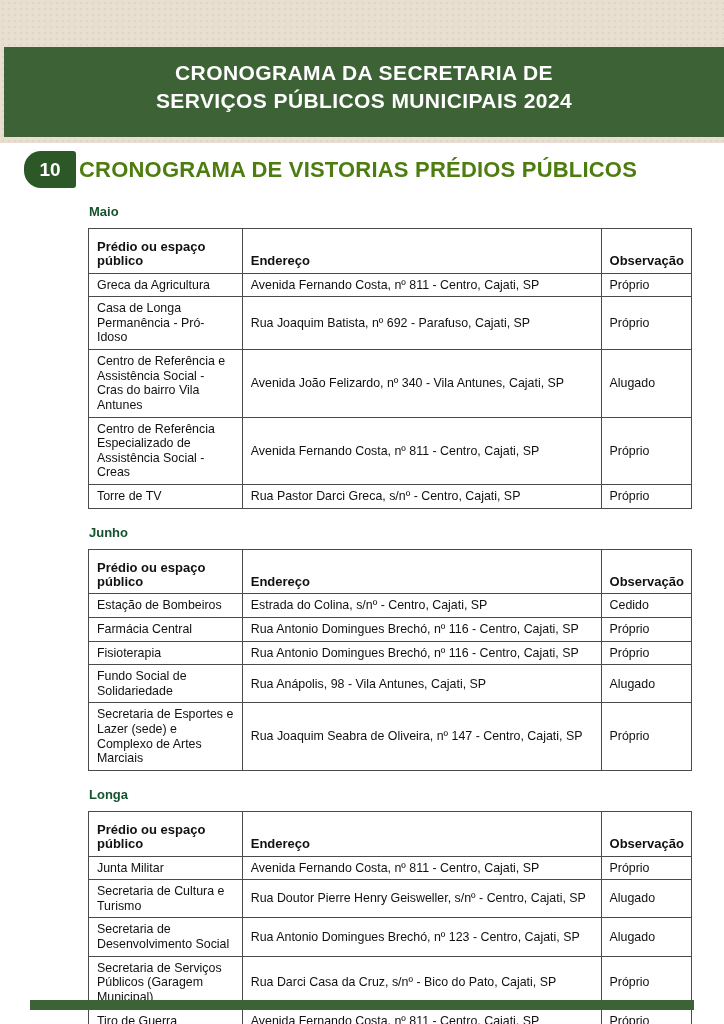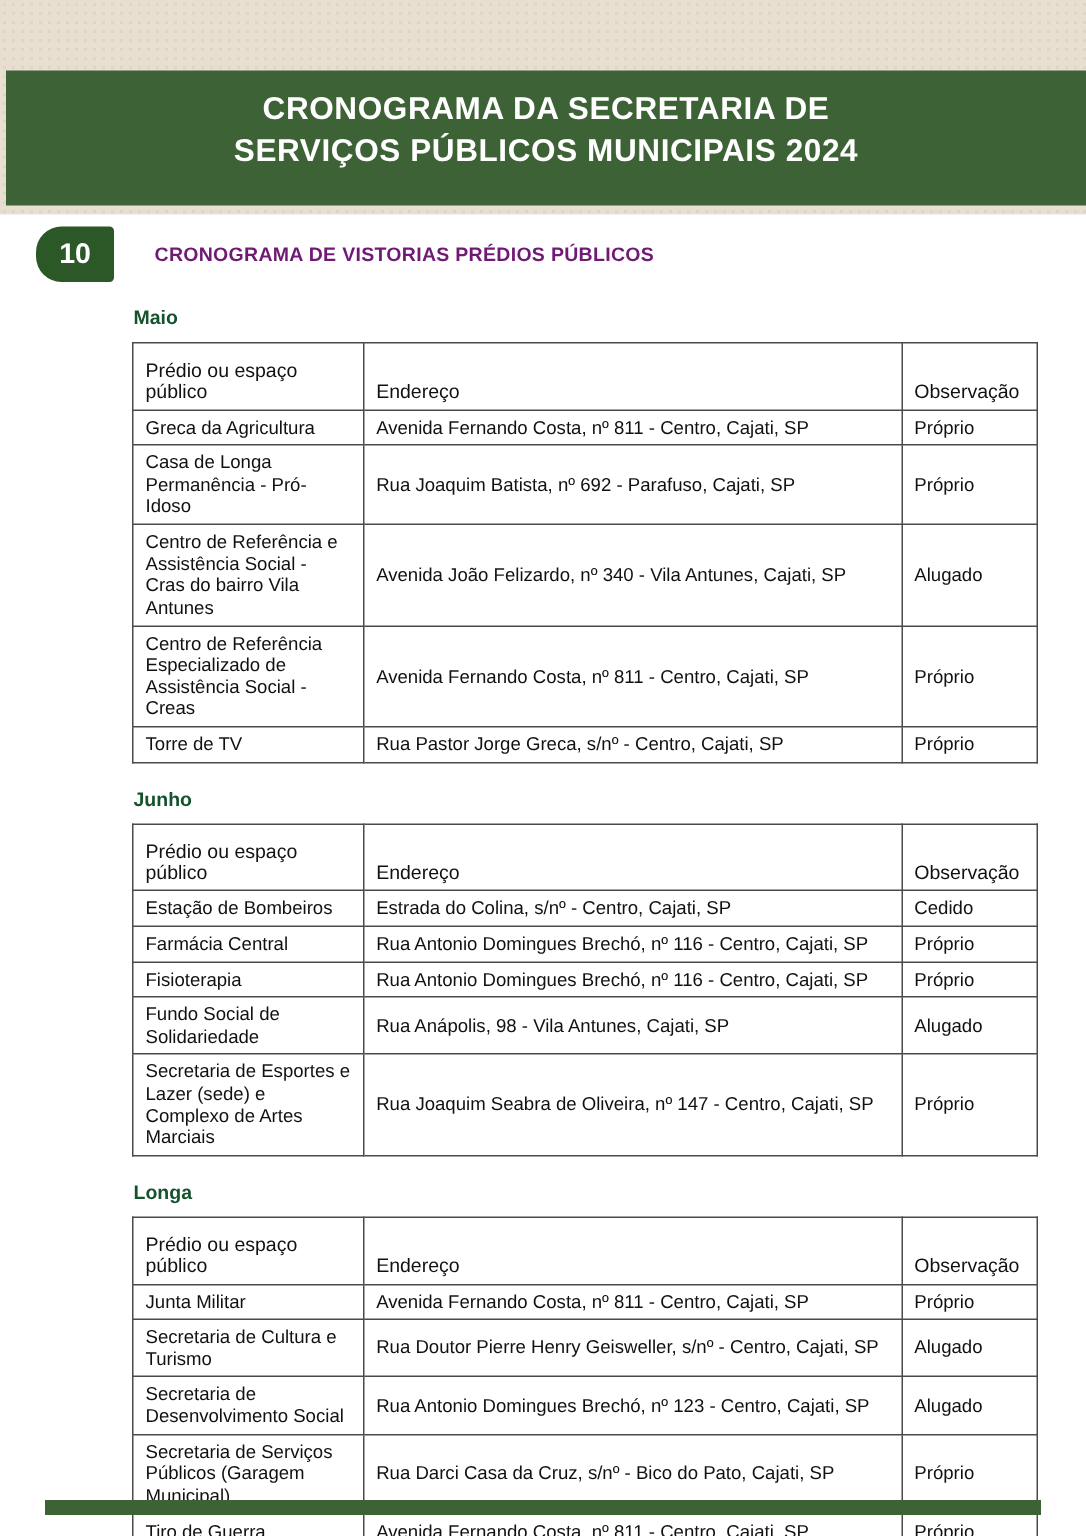--- a/index.html
+++ b/index.html
@@ -35,38 +35,38 @@
   
   .section-head { display: flex; align-items: center; margin: 8px 0 0 24px; }
   .badge {
     width: 52px; height: 37px; flex: 0 0 52px;
     background: #2c5827; color: #ffffff;
     font-size: 19px; font-weight: 800;
     display: flex; align-items: center; justify-content: center;
     border-radius: 17px 3px 3px 17px;
   }
   .section-title {
-    margin: 0 0 0 27px;
-    color: #701a75; font-size: 13px; font-weight: 800; letter-spacing: 0.2px;
+    margin: 0 0 0 3px;
+    color: #4d7c0f; font-size: 22px; font-weight: 800; letter-spacing: 0.2px;
   }
 
   
   #months { margin: 0 32px 0 88px; }
   .month-label { margin: 16px 0 9px 1px; font-size: 13px; font-weight: 700; color: #14532d; }
   table.schedule {
     width: 100%; border-collapse: collapse; table-layout: fixed;
     border: 1.5px solid #3d3d3d;
   }
   table.schedule th, table.schedule td {
     border: 1px solid #4a4a4a;
     color: #111111;
     overflow: hidden;
   }
   table.schedule th {
-    font-size: 13px; font-weight: 400; text-align: left;
+    font-size: 13px; font-weight: 700; text-align: left;
     padding: 11px 8px 4px 8px; vertical-align: bottom;
     line-height: 1.1;
   }
   table.schedule td {
     font-size: 12.4px; font-weight: 400;
     padding: 4px 8px; vertical-align: middle;
     line-height: 1.18;
   }
 
   
@@ -122,21 +122,21 @@
               <td>Avenida João Felizardo, nº 340 - Vila Antunes, Cajati, SP</td>
               <td>Alugado</td>
             </tr>
             <tr>
               <td>Centro de Referência Especializado de Assistência Social - Creas</td>
               <td>Avenida Fernando Costa, nº 811 - Centro, Cajati, SP</td>
               <td>Próprio</td>
             </tr>
             <tr>
               <td>Torre de TV</td>
-              <td>Rua Pastor Jorge Greca, s/nº - Centro, Cajati, SP</td>
+              <td>Rua Pastor Darci Greca, s/nº - Centro, Cajati, SP</td>
               <td>Próprio</td>
             </tr>
           </tbody>
     </table>
   </section>
 
   <section class="month">
     <h2 class="month-label">Junho</h2>
     <table class="schedule">
       <colgroup>

